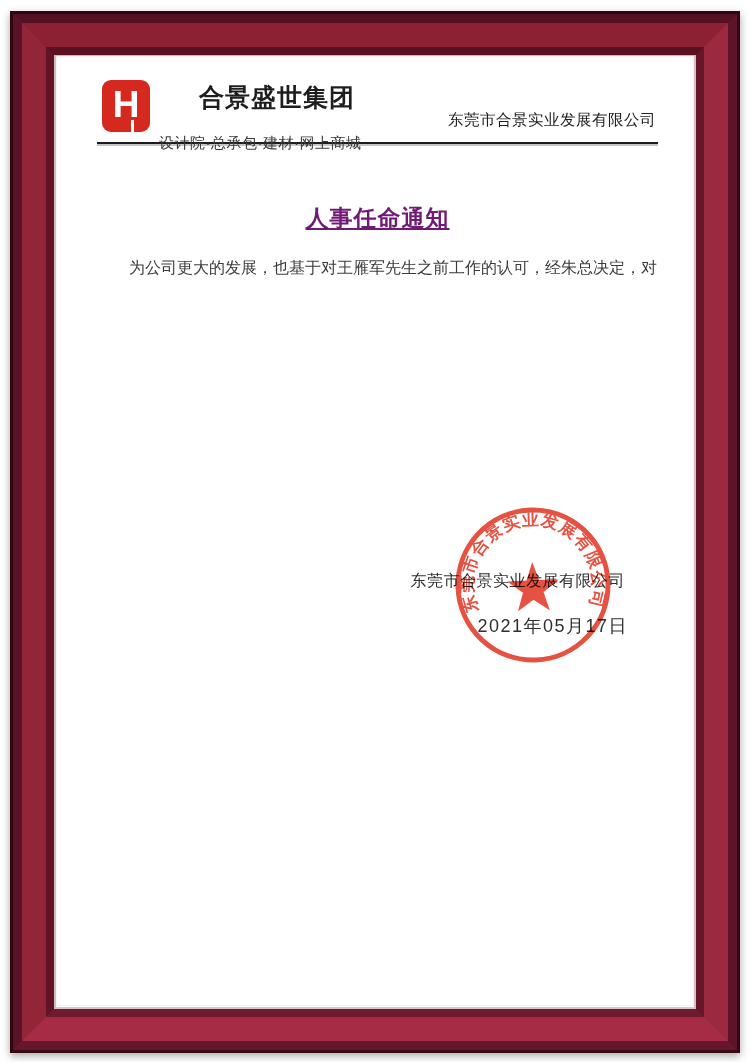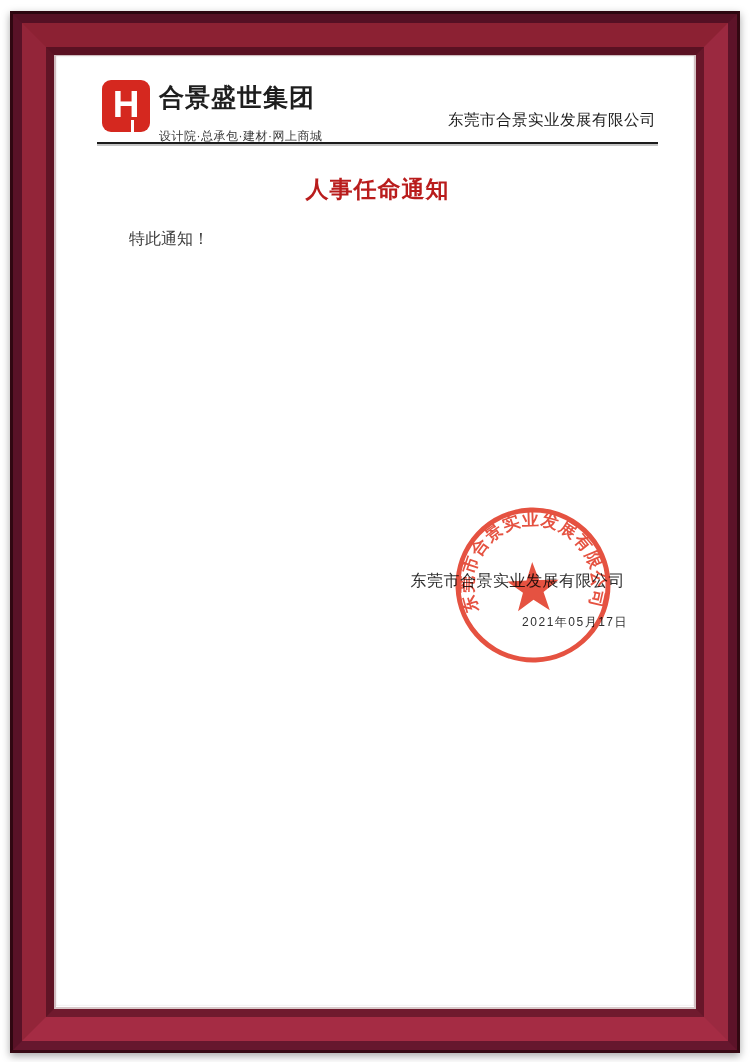--- a/index.html
+++ b/index.html
@@ -26,38 +26,38 @@
 
   
   .header{margin-top:24px;height:62px;position:relative;
     border-bottom:2px solid #1c1c1c;box-shadow:0 2px 0 rgba(150,150,150,.55);}
   .logo{position:absolute;left:5px;top:0;display:flex;align-items:flex-start;}
   .logo-icon{width:48px;height:52px;background:#d5281f;border-radius:9px;
     color:#fff;font-weight:bold;font-size:37px;line-height:50px;text-align:center;
     position:relative;}
   .logo-icon:after{content:"";position:absolute;left:60%;bottom:0;width:3px;height:12px;background:#fff;}
   .logo-text{margin-left:9px;padding-top:2px;}
-  .brand{font-size:25px;font-weight:bold;color:#1e1e1e;letter-spacing:1px;line-height:30px;}
-  .tagline{font-size:12px;color:#3a3a3a;letter-spacing:.5px;margin-top:16px;}
+  .brand{font-size:25px;font-weight:bold;color:#1e1e1e;letter-spacing:1px;line-height:30px;margin-left:40px;}
+  .tagline{font-size:15px;color:#3a3a3a;letter-spacing:.5px;margin-top:22px;}
   .hdr-company{position:absolute;right:2px;bottom:11px;font-size:15.5px;color:#1d1d1d;letter-spacing:.5px;}
 
   
-  .title{margin-top:30px;text-align:center;font-size:23px;font-weight:bold;
-    color:#b91c1c;line-height:30px;letter-spacing:1px;}
+  .title{margin-top:59px;text-align:center;font-size:23px;font-weight:bold;
+    color:#701a75;line-height:30px;letter-spacing:1px;text-decoration:underline;}
 
   
   .body{margin-top:15px;font-size:16px;color:#3b3b3b;}
   .para{margin:0 0 5px 0;}
   .para.last-gap{margin-bottom:10px;}
   .line{line-height:40px;height:40px;white-space:nowrap;}
   .line.indent{text-indent:2em;}
 
   
   .sig-company{position:absolute;top:515px;right:69px;font-size:16px;color:#2f2f2f;letter-spacing:.5px;}
-  .sig-date{position:absolute;top:558px;right:66px;font-size:12px;color:#2f2f2f;letter-spacing:1.5px;}
+  .sig-date{position:absolute;top:558px;right:66px;font-size:18px;color:#2f2f2f;letter-spacing:1.5px;}
   .seal{position:absolute;left:397px;top:449px;width:160px;height:160px;
     mix-blend-mode:multiply;opacity:.88;transform:rotate(-2deg);}
   .seal-text{font-size:17px;font-weight:bold;letter-spacing:1.2px;
     font-family:"Liberation Serif",serif;}
 </style>
 </head>
 <body>
 
 <div class="frame-outer">
   <div class="frame-edge">
@@ -82,23 +82,21 @@
           <div class="tagline">设计院·总承包·建材·网上商城</div>
         </div>
       </div>
       <div class="hdr-company">东莞市合景实业发展有限公司</div>
     </div>
 
     <div class="title">人事任命通知</div>
 
     <div class="body">
       <div class="para">
-      </div>
-      <div class="para">
-        <div class="line indent">特此通知！</div>
+        <div class="line indent">为公司更大的发展，也基于对王雁军先生之前工作的认可，经朱总决定，对</div>
       </div>
     </div>
 
     <div class="sig-company">东莞市合景实业发展有限公司</div>
     <div class="sig-date">2021年05月17日</div>
 
     <svg class="seal" viewBox="0 0 160 160">
       <defs>
         <path id="sealArc" d="M 25.6,105.4 A 60,60 0 1 1 134.4,105.4" fill="none"></path>
       </defs>

